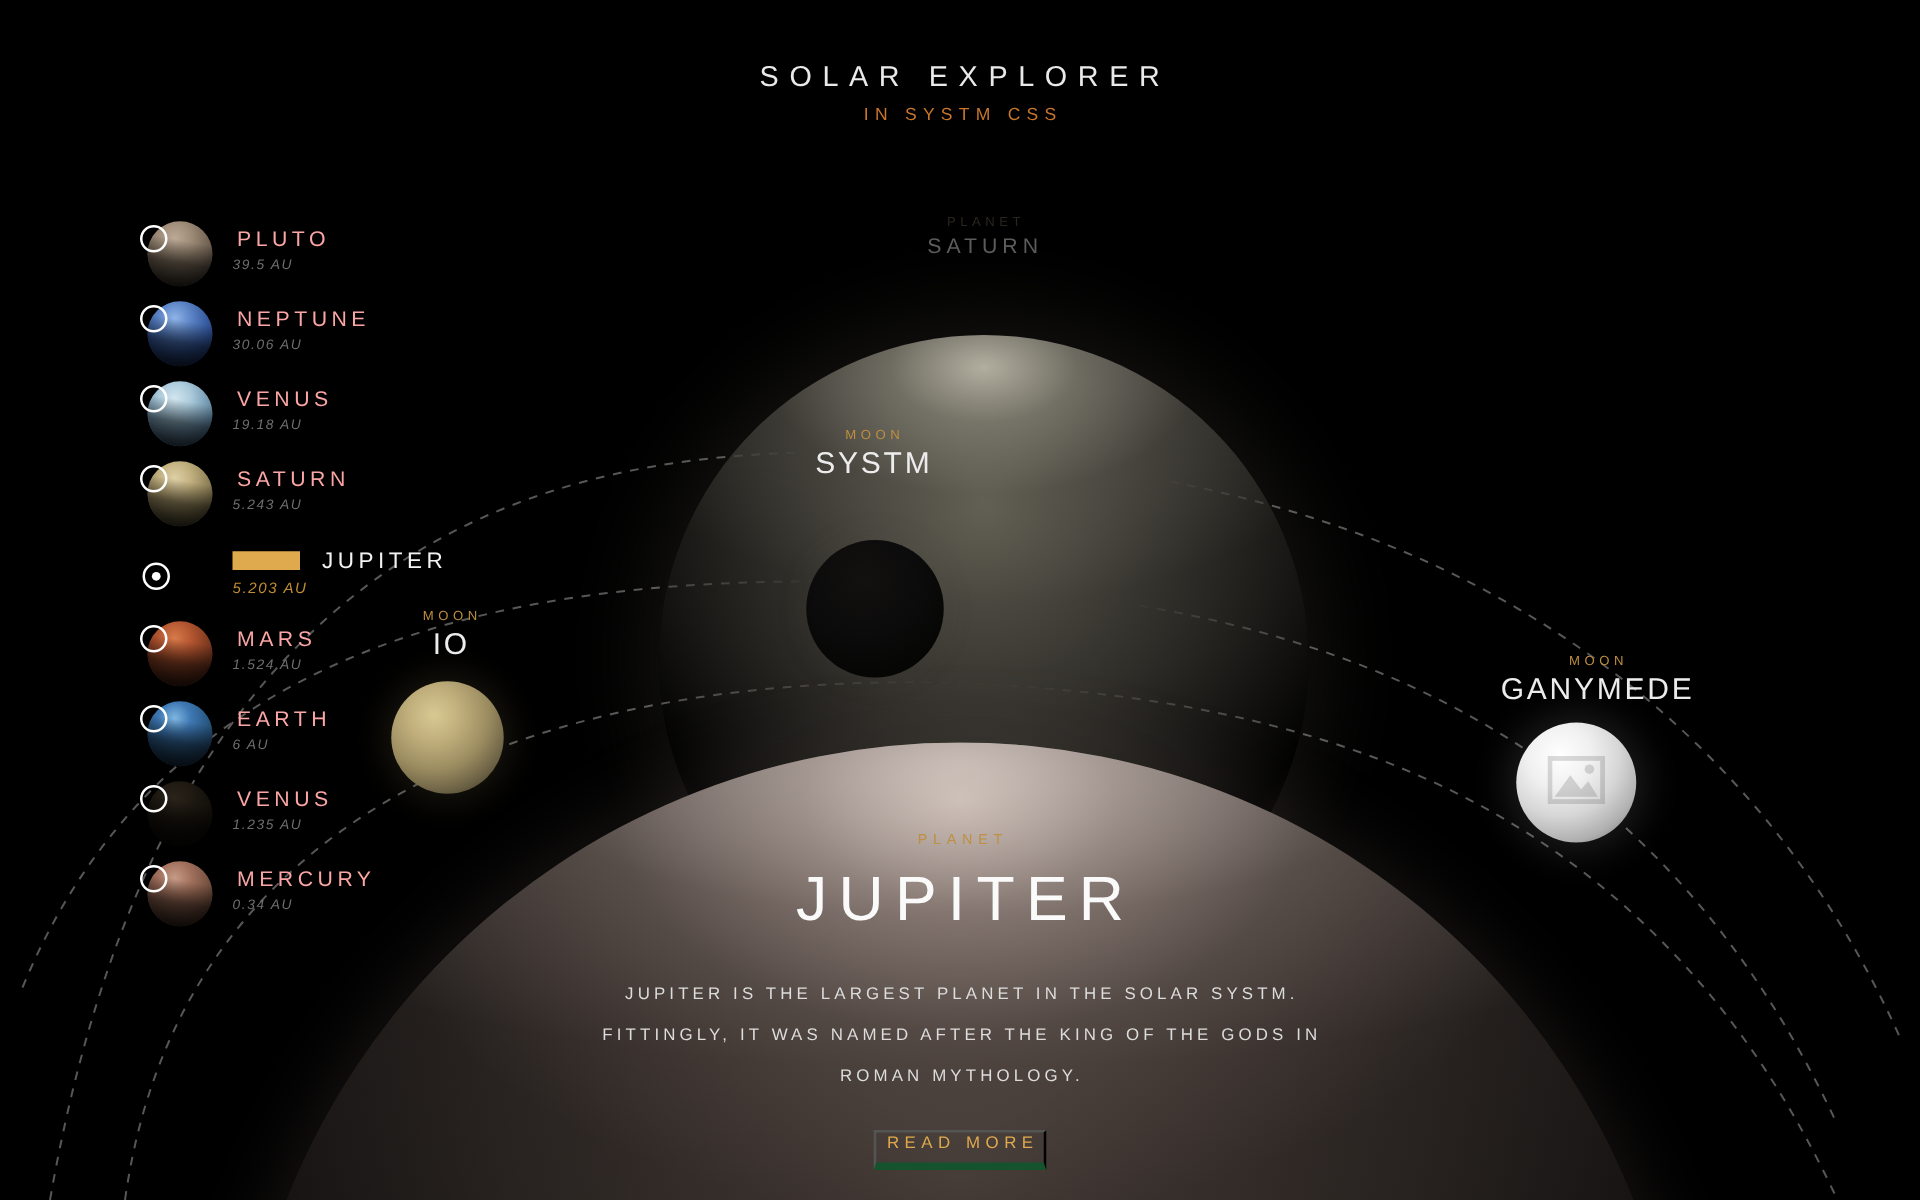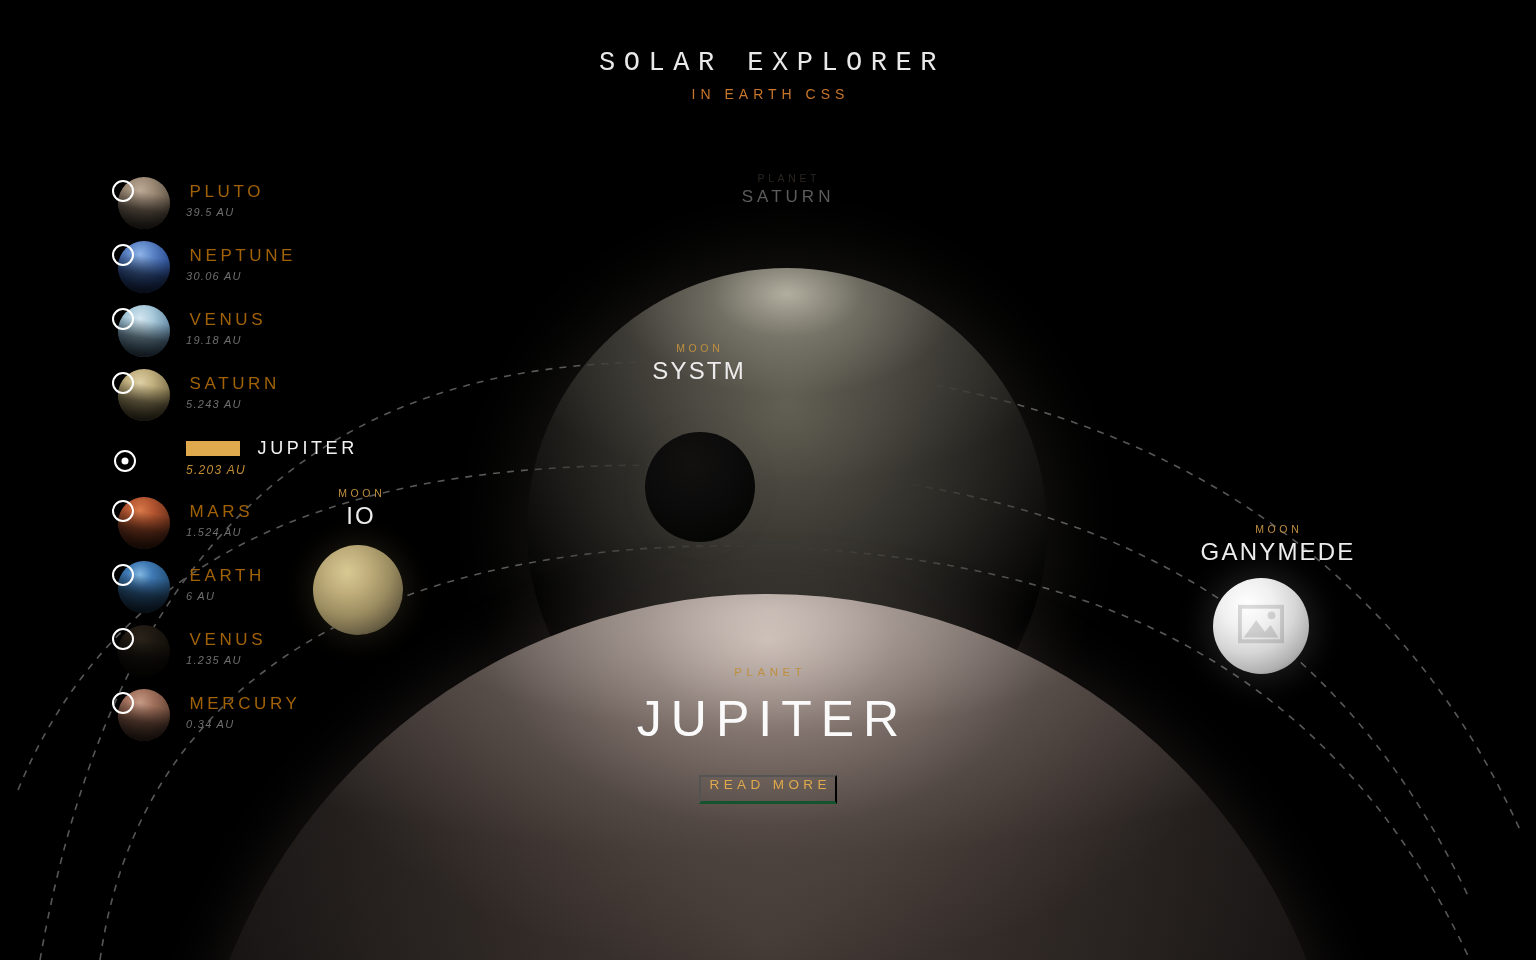--- a/index.html
+++ b/index.html
@@ -8,22 +8,22 @@
     background:#000;
     overflow:hidden;
     font-family:"Liberation Sans", sans-serif;
     color:#fff;
   }
   #stage { position:relative; width:1536px; height:960px; background:#000; overflow:hidden; }
 
   
   .header { position:absolute; top:48px; left:0; width:100%; text-align:center; z-index:40; }
   .header .title {
-    font-size:27px; letter-spacing:8.5px; font-weight:400;
-    color:#e9e9e9; text-indent:8px;font-family:Liberation Mono, monospace;
+    font-size:23px; letter-spacing:8.5px; font-weight:400;
+    color:#e9e9e9; text-indent:8px;
   }
   .header .subtitle {
     margin-top:8px; font-size:14px; letter-spacing:5px;
     color:#c8762b; text-indent:5px;
   }
 
   
   .orbits { position:absolute; inset:0; z-index:5; pointer-events:none; }
 
   
@@ -115,21 +115,21 @@
     position:absolute; left:10px; top:5px; width:52px; height:52px;
     border-radius:50%; z-index:2;
   }
   .thumb::after{
     content:""; position:absolute; inset:0; border-radius:50%;
     background:linear-gradient(190deg, rgba(0,0,0,0) 32%, rgba(0,0,0,.55) 62%, rgba(0,0,0,.85) 100%);
   }
 
   .pinfo { position:absolute; left:78px; top:10px; z-index:4; }
   .pname {
-    font-size:17px; letter-spacing:3.6px; color:#a16207;
+    font-size:17px; letter-spacing:3.6px; color:#fca5a5;
     font-weight:400; text-indent:3.6px; white-space:nowrap;
     display:flex; align-items:center; gap:0;
   }
   .pau { margin-top:4px; font-size:11px; letter-spacing:1.3px; color:#6e6e6e;font-style:italic; }
 
   .pitem.active .pname { color:#f2f2f2; font-size:18px; }
   .pitem.active .pau { color:#c08d33; font-size:12px; }
   .sel-bar {
     display:none; width:54px; height:15px; background:#dfa94d;
     margin-right:14px; flex:0 0 auto;
@@ -143,32 +143,32 @@
     margin-top:12px; font-size:50px; letter-spacing:9px; font-weight:300;
     color:#fafafa; text-indent:9px;
   }
   .info .desc {
     margin-top:30px; font-size:13.5px; letter-spacing:3.3px; line-height:33px;
     color:#dcdcdc; text-indent:3px; padding:0 60px;
   }
   .read-more {
     display:inline-block; margin-top:27px; padding:0 4px 9px 4px;
     font-size:13.5px; letter-spacing:4.4px; text-indent:4.4px;
-    color:#dfa94d; border-bottom:3px solid #14532d;
+    color:#dfa94d; border-bottom:6px solid #14532d;
     background:none; cursor:pointer; font-family:"Liberation Sans", sans-serif;
   }
 </style>
 </head>
 <body>
 
 <div id="stage">
 
   <div class="header">
     <div class="title">SOLAR EXPLORER</div>
-    <div class="subtitle">IN EARTH CSS</div>
+    <div class="subtitle">IN SYSTM CSS</div>
   </div>
 
   <svg class="orbits" width="1536" height="960" viewBox="0 0 1536 960">
     <g fill="none" stroke="#8d8d8d" stroke-width="1.6" stroke-dasharray="7 7" opacity="0.62">
       <path d="M 40 960 C 150 330 560 350 800 368 C 1100 388 1380 520 1520 830"></path>
       <path d="M 18 790 C 150 470 500 452 790 470 C 1090 492 1330 600 1470 900"></path>
       <path d="M 100 960 C 150 600 520 532 800 548 C 1090 566 1330 660 1470 960"></path>
     </g>
   </svg>
 
@@ -293,16 +293,21 @@
             <span>MERCURY</span>
           </div>
           <div class="pau">0.34 AU</div>
         </div>
       </div>
     </div>
 
   <div class="info">
     <div class="kind">PLANET</div>
     <div class="nm">JUPITER</div>
+    <div class="desc" id="desc-block">
+        <div>JUPITER IS THE LARGEST PLANET IN THE SOLAR SYSTM.</div>
+        <div>FITTINGLY, IT WAS NAMED AFTER THE KING OF THE GODS IN</div>
+        <div>ROMAN MYTHOLOGY.</div>
+      </div>
     <button class="read-more">READ MORE</button>
   </div>
 
 </div>
 
 </body></html>

